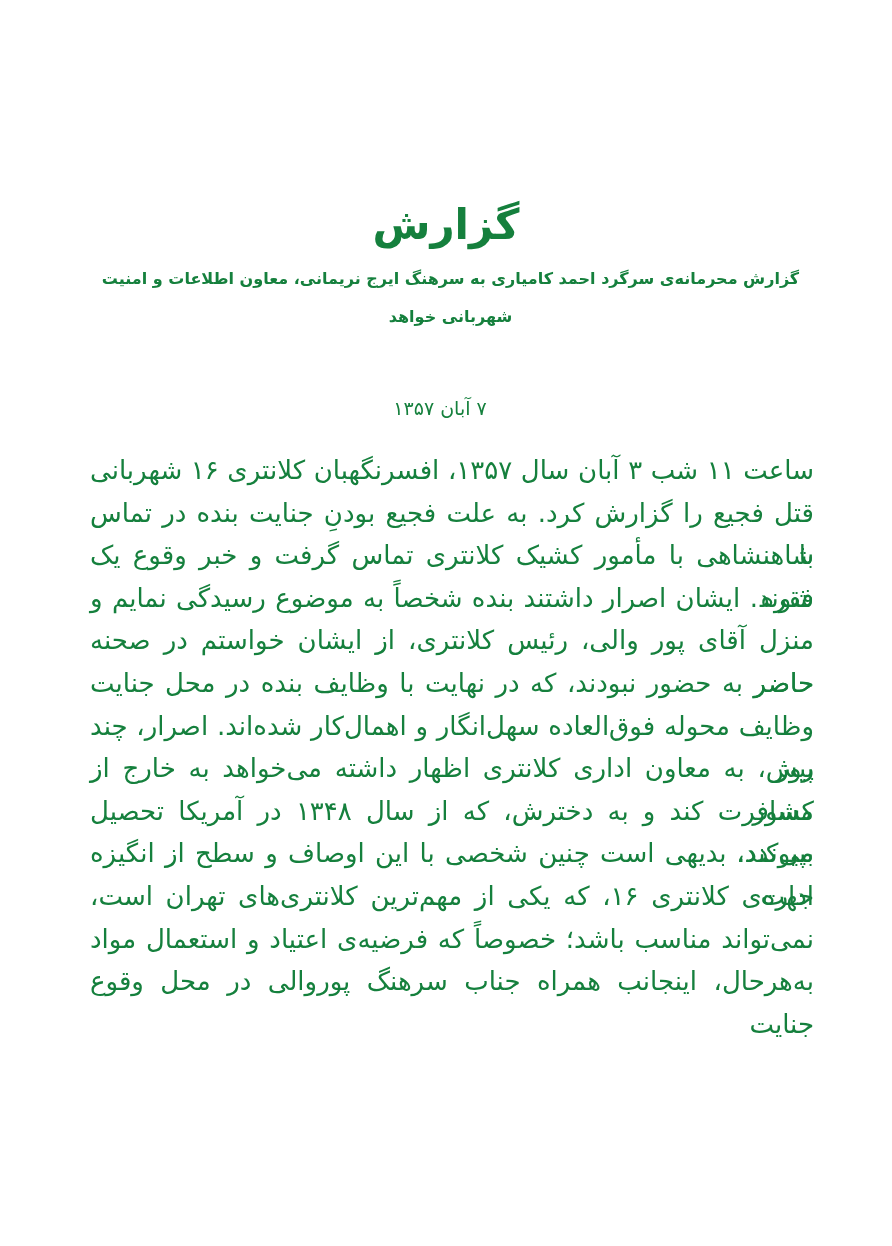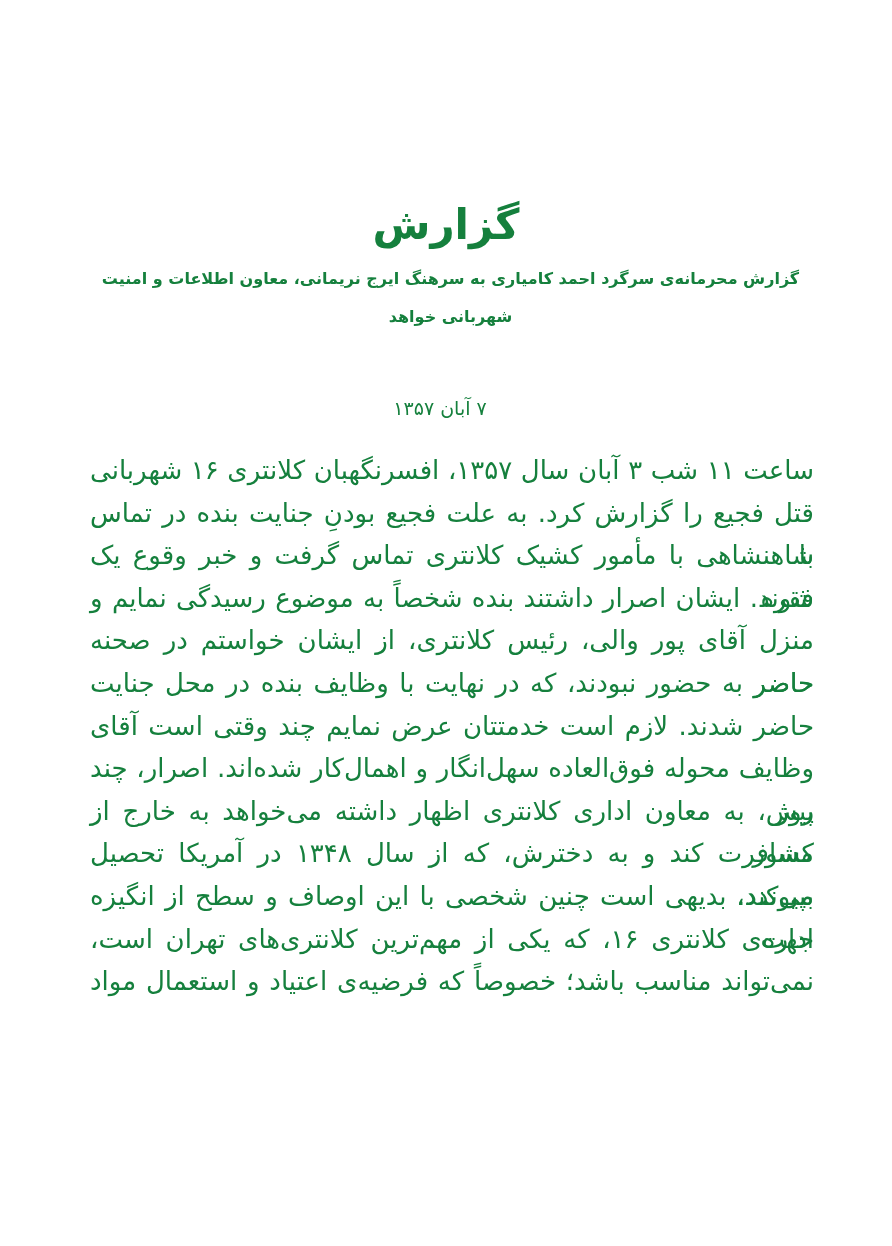--- a/index.html
+++ b/index.html
@@ -80,22 +80,22 @@
 
   <div class="report-date">۷ آبان ۱۳۵۷</div>
 
   <div class="body-text">
     <div class="body-line">ساعت ۱۱ شب ۳ آبان سال ۱۳۵۷، افسرنگهبان کلانتری ۱۶ شهربانی</div>
     <div class="body-line">قتل فجیع را گزارش کرد. به علت فجیع بودنِ جنایت بنده در تماس با</div>
     <div class="body-line">شاهنشاهی با مأمور کشیک کلانتری تماس گرفت و خبر وقوع یک فقره</div>
     <div class="body-line">شوند. ایشان اصرار داشتند بنده شخصاً به موضوع رسیدگی نمایم و</div>
     <div class="body-line">منزل آقای پور والی، رئیس کلانتری، از ایشان خواستم در صحنه حاضر</div>
     <div class="body-line">حاضر به حضور نبودند، که در نهایت با وظایف بنده در محل جنایت</div>
-    <div class="body-line">حاضر شدند. لازم است خدمتتان عرض نمایم چند وقتی است آقای</div>
     <div class="body-line">وظایف محوله فوق‌العاده سهل‌انگار و اهمال‌کار شده‌اند. اصرار، چند روز</div>
     <div class="body-line">پیش، به معاون اداری کلانتری اظهار داشته می‌خواهد به خارج از کشور</div>
     <div class="body-line">مسافرت کند و به دخترش، که از سال ۱۳۴۸ در آمریکا تحصیل می‌کند،</div>
     <div class="body-line">بپیوندد. بدیهی است چنین شخصی با این اوصاف و سطح از انگیزه جهت</div>
     <div class="body-line">اداره‌ی کلانتری ۱۶، که یکی از مهم‌ترین کلانتری‌های تهران است،</div>
     <div class="body-line">نمی‌تواند مناسب باشد؛ خصوصاً که فرضیه‌ی اعتیاد و استعمال مواد</div>
+    <div class="body-line">به‌هرحال، اینجانب همراه جناب سرهنگ پوروالی در محل وقوع جنایت</div>
   </div>
 
 </div>
 
 </body></html>

